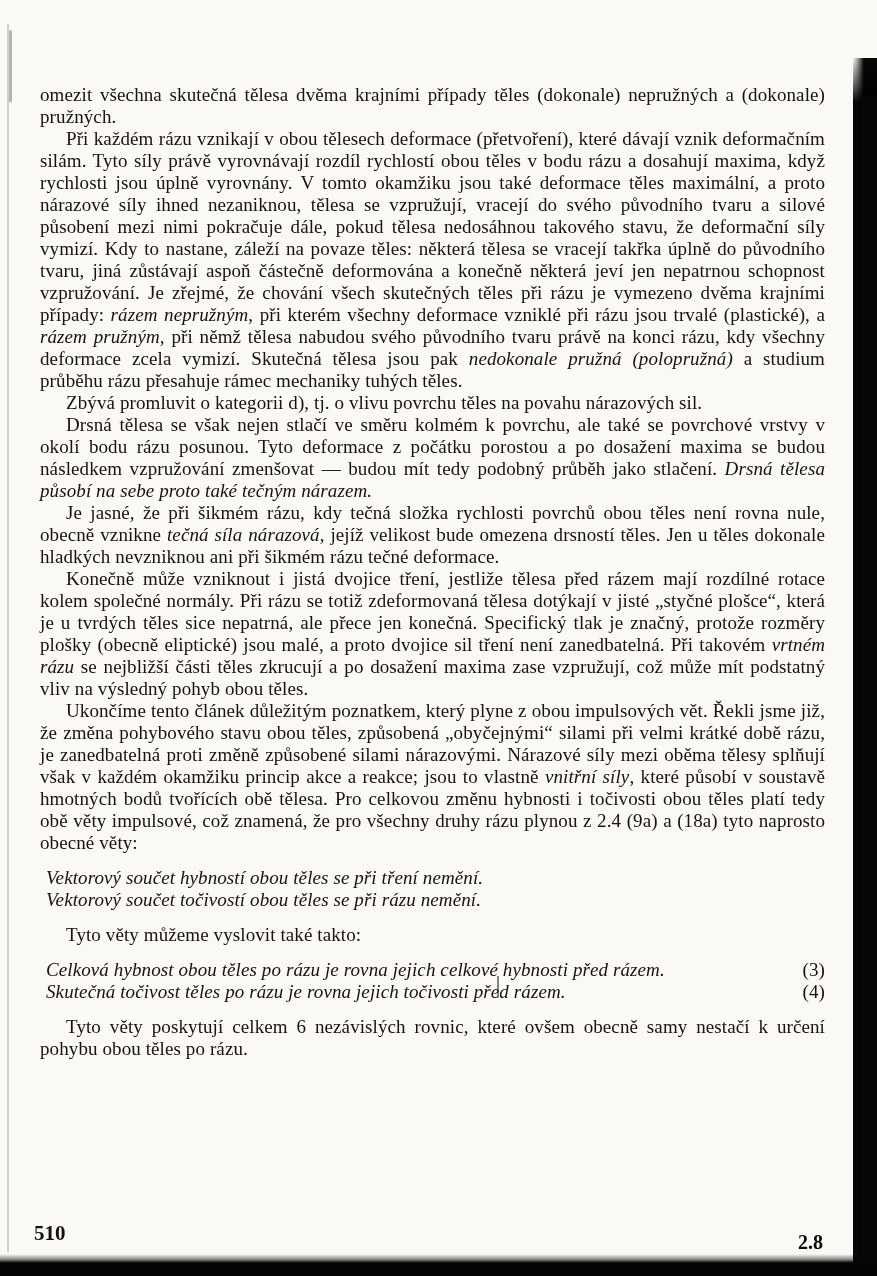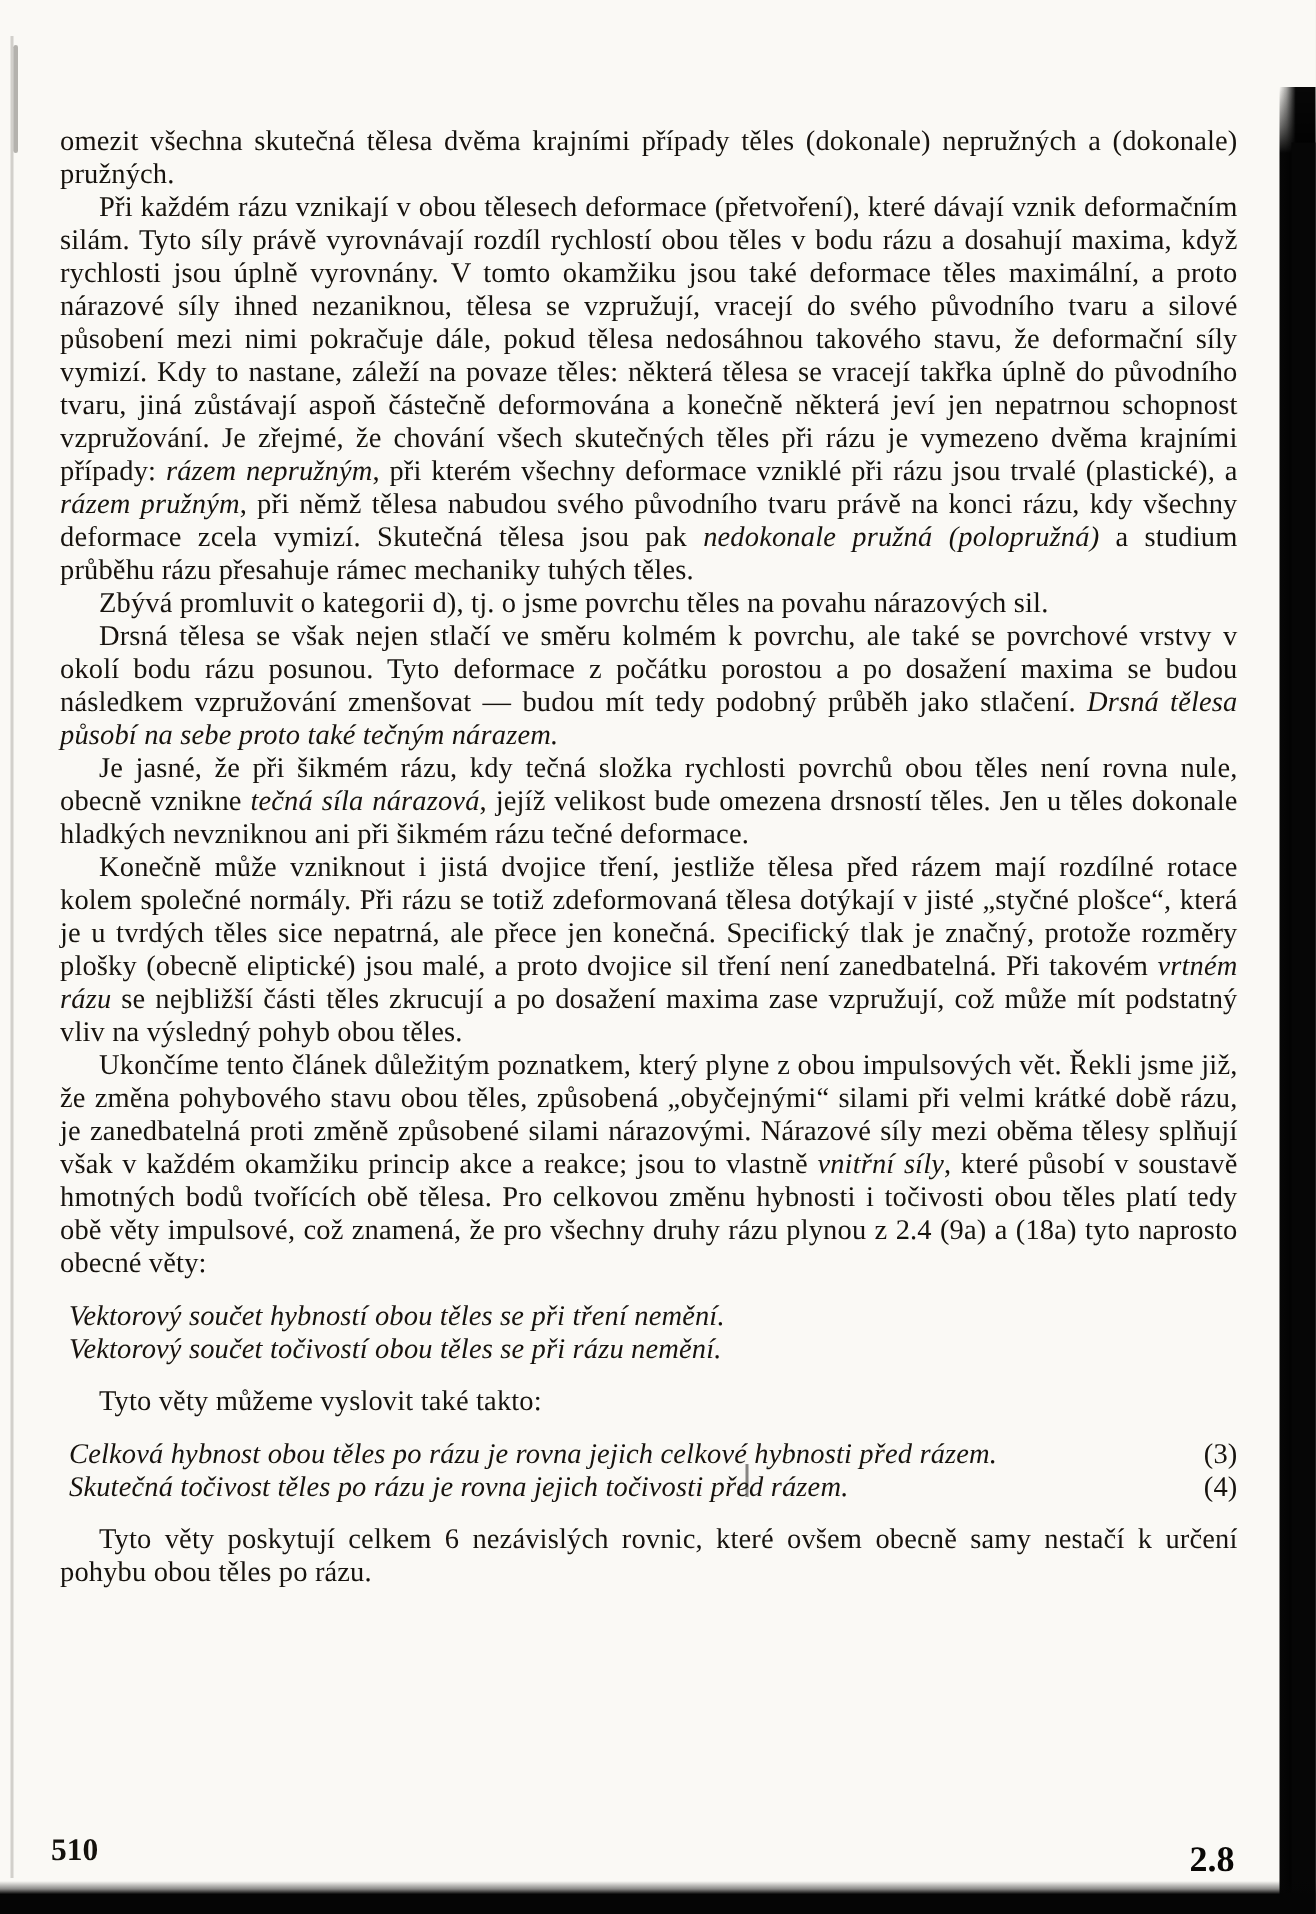--- a/index.html
+++ b/index.html
@@ -62,21 +62,21 @@
     left: 34px;
     bottom: 30px;
     font-size: 21px;
     font-weight: 700;
     color: #15120d;
   }
   .footer-section {
     position: absolute;
     right: 54px;
     bottom: 22px;
-    font-size: 24px;
+    font-size: 20px;
     font-weight: 700;
     color: #0a0806;
   }
 
   
   .edge-right {
     position: absolute;
     top: 58px;
     right: 0;
     bottom: 0;
@@ -129,21 +129,21 @@
   }
 </style>
 </head>
 <body>
 
 <div class="page">
 
   <div class="text-block">
       <p class="block-p"><span>omezit všechna skutečná tělesa dvěma krajními případy těles (dokonale) nepružných a (dokonale) pružných.</span></p>
       <p class="block-p indent"><span>Při každém rázu vznikají v obou tělesech deformace (přetvoření), které dávají vznik deformačním silám. Tyto síly právě vyrovnávají rozdíl rychlostí obou těles v bodu rázu a dosahují maxima, když rychlosti jsou úplně vyrovnány. V tomto okamžiku jsou také deformace těles maximální, a proto nárazové síly ihned nezaniknou, tělesa se vzpružují, vracejí do svého původního tvaru a silové působení mezi nimi pokračuje dále, pokud tělesa nedosáhnou takového stavu, že deformační síly vymizí. Kdy to nastane, záleží na povaze těles: některá tělesa se vracejí takřka úplně do původního tvaru, jiná zůstávají aspoň částečně deformována a konečně některá jeví jen nepatrnou schopnost vzpružování. Je zřejmé, že chování všech skutečných těles při rázu je vymezeno dvěma krajními případy: </span><em>rázem nepružným</em><span>, při kterém všechny deformace vzniklé při rázu jsou trvalé (plastické), a </span><em>rázem pružným</em><span>, při němž tělesa nabudou svého původního tvaru právě na konci rázu, kdy všechny deformace zcela vymizí. Skutečná tělesa jsou pak </span><em>nedokonale pružná (polopružná)</em><span> a studium průběhu rázu přesahuje rámec mechaniky tuhých těles.</span></p>
-      <p class="block-p indent"><span>Zbývá promluvit o kategorii d), tj. o jsme povrchu těles na povahu nárazových sil.</span></p>
+      <p class="block-p indent"><span>Zbývá promluvit o kategorii d), tj. o vlivu povrchu těles na povahu nárazových sil.</span></p>
       <p class="block-p indent"><span>Drsná tělesa se však nejen stlačí ve směru kolmém k povrchu, ale také se povrchové vrstvy v okolí bodu rázu posunou. Tyto deformace z počátku porostou a po dosažení maxima se budou následkem vzpružování zmenšovat — budou mít tedy podobný průběh jako stlačení. </span><em>Drsná tělesa působí na sebe proto také tečným nárazem.</em></p>
       <p class="block-p indent"><span>Je jasné, že při šikmém rázu, kdy tečná složka rychlosti povrchů obou těles není rovna nule, obecně vznikne </span><em>tečná síla nárazová</em><span>, jejíž velikost bude omezena drsností těles. Jen u těles dokonale hladkých nevzniknou ani při šikmém rázu tečné deformace.</span></p>
       <p class="block-p indent"><span>Konečně může vzniknout i jistá dvojice tření, jestliže tělesa před rázem mají rozdílné rotace kolem společné normály. Při rázu se totiž zdeformovaná tělesa dotýkají v jisté „styčné plošce“, která je u tvrdých těles sice nepatrná, ale přece jen konečná. Specifický tlak je značný, protože rozměry plošky (obecně eliptické) jsou malé, a proto dvojice sil tření není zanedbatelná. Při takovém </span><em>vrtném rázu</em><span> se nejbližší části těles zkrucují a po dosažení maxima zase vzpružují, což může mít podstatný vliv na výsledný pohyb obou těles.</span></p>
       <p class="block-p indent"><span>Ukončíme tento článek důležitým poznatkem, který plyne z obou impulsových vět. Řekli jsme již, že změna pohybového stavu obou těles, způsobená „obyčejnými“ silami při velmi krátké době rázu, je zanedbatelná proti změně způsobené silami nárazovými. Nárazové síly mezi oběma tělesy splňují však v každém okamžiku princip akce a reakce; jsou to vlastně </span><em>vnitřní síly</em><span>, které působí v soustavě hmotných bodů tvořících obě tělesa. Pro celkovou změnu hybnosti i točivosti obou těles platí tedy obě věty impulsové, což znamená, že pro všechny druhy rázu plynou z 2.4 (9a) a (18a) tyto naprosto obecné věty:</span></p>
       <div class="block-theorem">
         <div class="theorem-line">Vektorový součet hybností obou těles se při tření nemění.</div>
         <div class="theorem-line">Vektorový součet točivostí obou těles se při rázu nemění.</div>
       </div>
       <p class="block-p indent"><span>Tyto věty můžeme vyslovit také takto:</span></p>
       <div class="block-equation">

